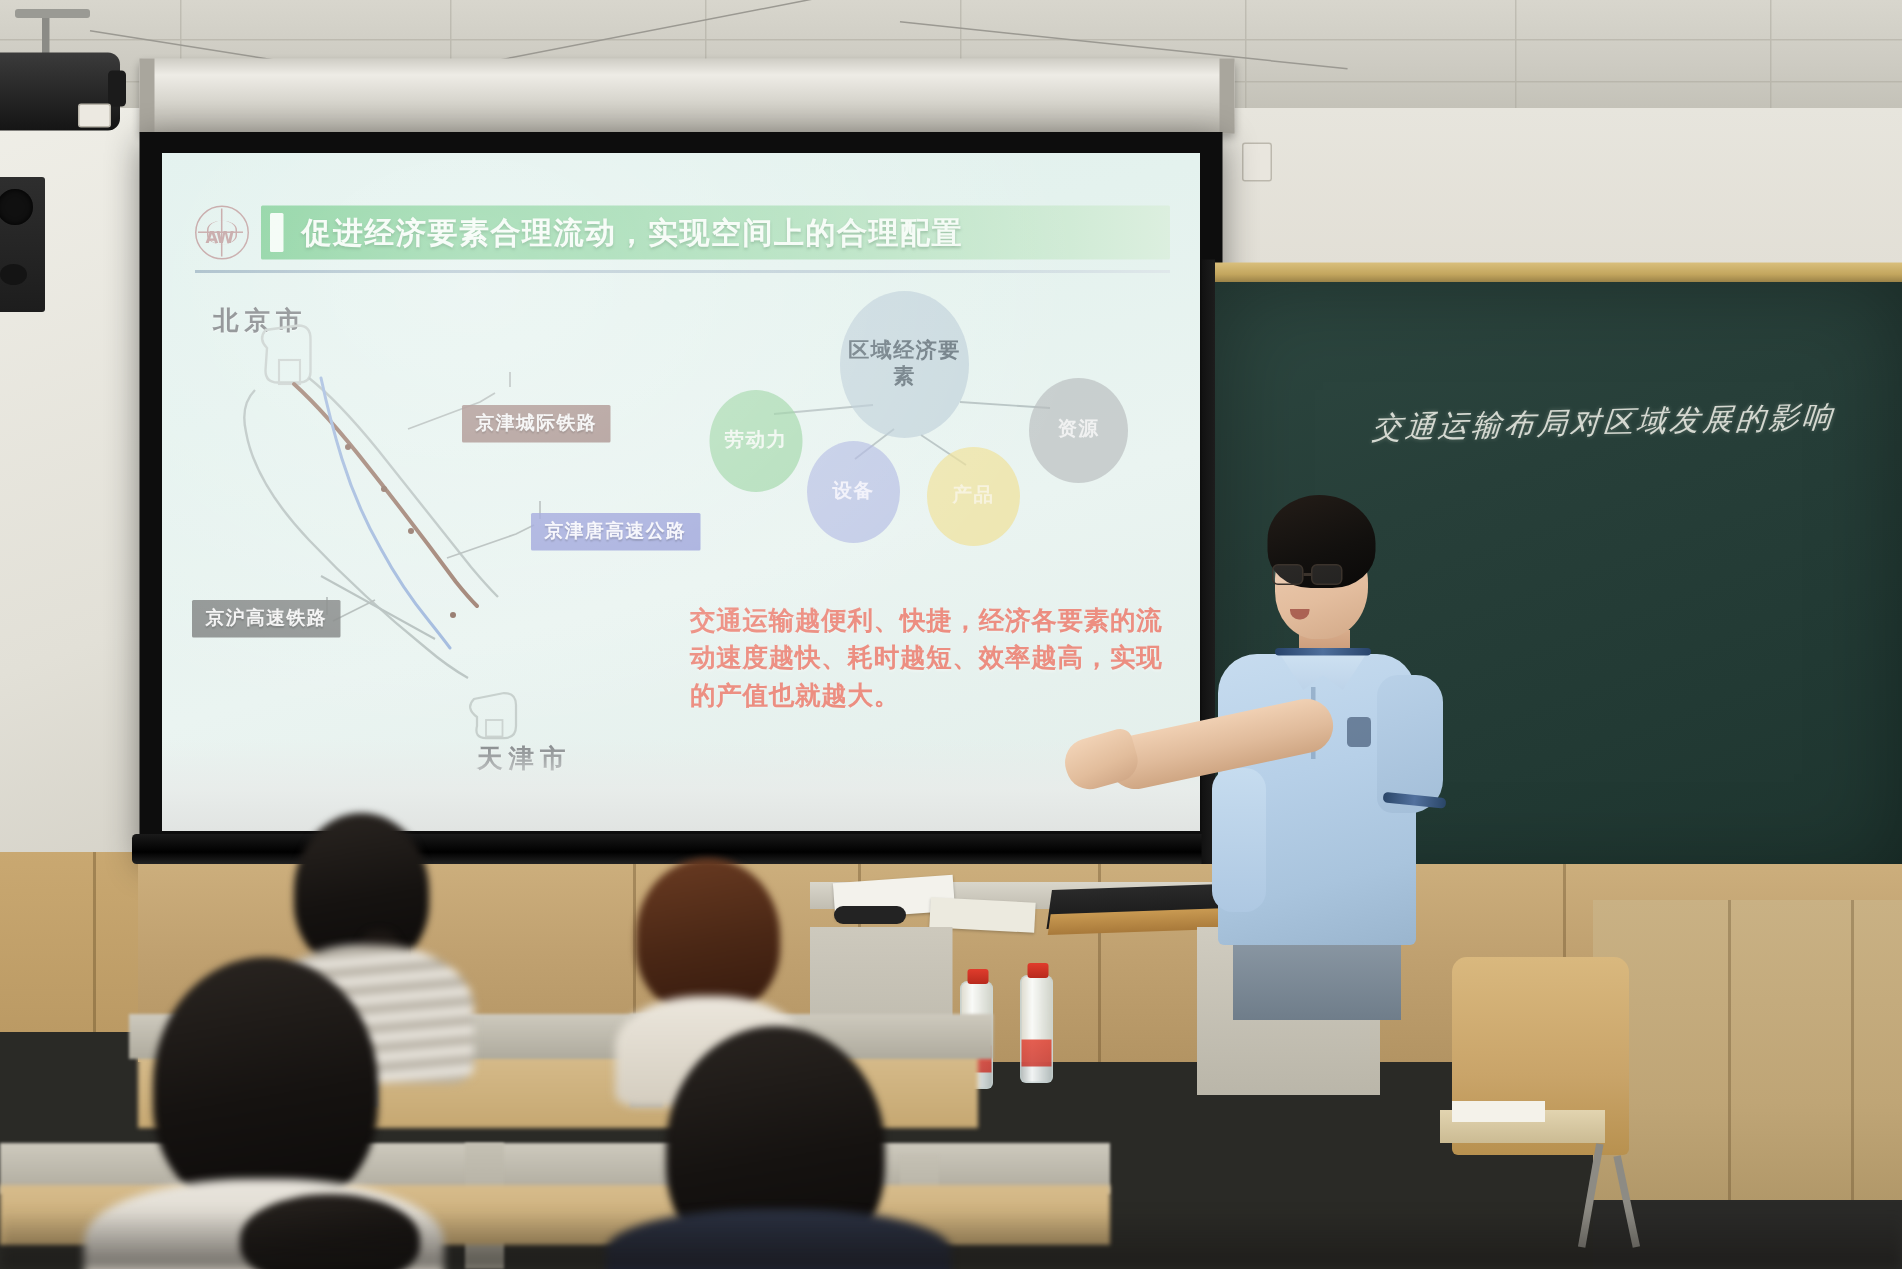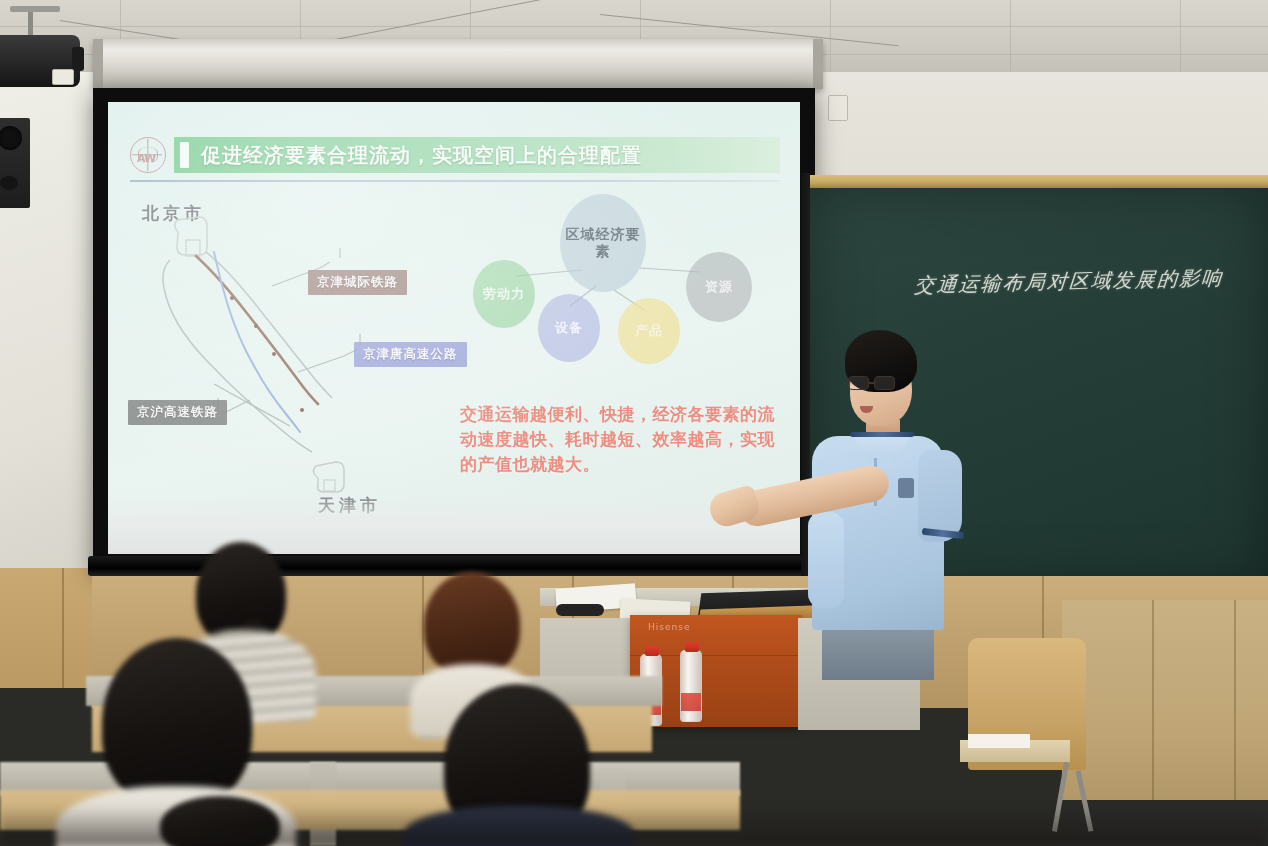--- a/index.html
+++ b/index.html
@@ -599,23 +599,20 @@
   <div class="side-desk"></div>
   <div class="side-desk-paper"></div>
 
   <div class="desk-top"></div>
   <div class="papers"></div>
   <div class="papers2"></div>
   <div class="mic"></div>
   <div class="laptop-lid"></div>
   <div class="laptop-base"></div>
   <div class="lectern-gray-left"></div>
-  <div class="podium-orange">
-    <div class="podium-brand">Hisense</div>
-  </div>
   <div class="lectern-gray-right"></div>
   <div class="bottle b1">
       <i></i>
     </div>
   <div class="bottle b2">
       <i></i>
     </div>
 
   <div class="presenter">
     <div class="p-pants"></div>

